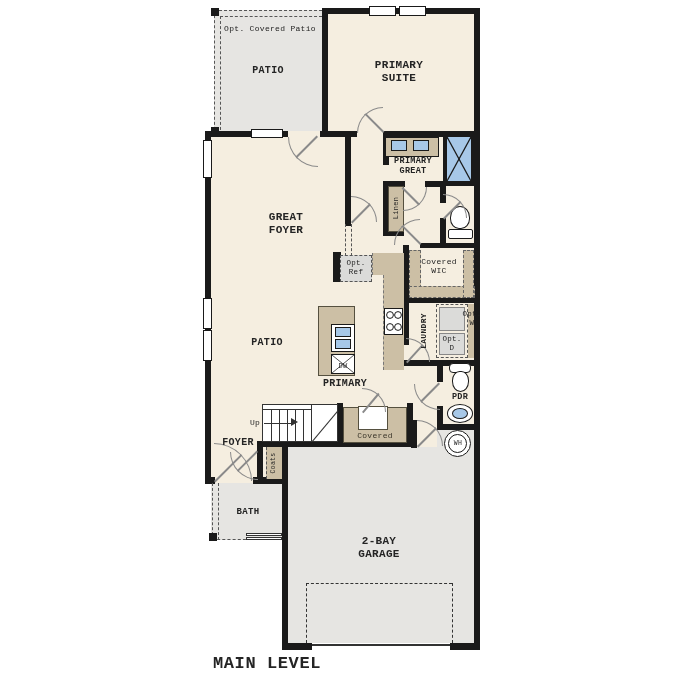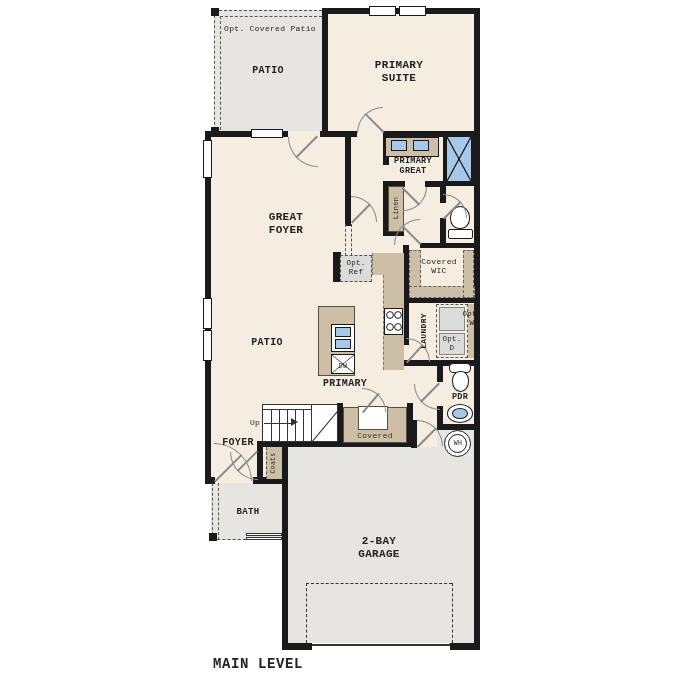--- a/index.html
+++ b/index.html
@@ -239,15 +239,15 @@
   <div class="lbl" style="left:452px;top:344px;font-size:7.5px;width:24px;">Opt. D</div>
   <div class="lbl b" style="left:460px;top:397px;font-size:8.5px;">PDR</div>
   <div class="lbl" style="left:458px;top:444px;font-size:6.5px;">WH</div>
   <div class="lbl" style="left:343px;top:366px;font-size:7px;">DW</div>
   <div class="lbl" style="left:255px;top:423px;font-size:8px;">Up</div>
   <div class="lbl" style="left:375px;top:436px;font-size:8px;color:#3a352a;">Covered</div>
   <div class="lbl b" style="left:238px;top:443px;font-size:10px;">FOYER</div>
   <div class="lbl v" style="left:274px;top:463px;font-size:6.5px;">Coats</div>
   <div class="lbl b" style="left:248px;top:512px;font-size:9px;">BATH</div>
   <div class="lbl b" style="left:379px;top:548px;font-size:11px;width:70px;">2-BAY GARAGE</div>
-  <div class="lbl b leftlbl nw" style="left:213px;top:664px;font-size:14px;letter-spacing:.6px;">MAIN LEVEL</div>
+  <div class="lbl b leftlbl nw" style="left:213px;top:664px;font-size:17px;letter-spacing:.6px;">MAIN LEVEL</div>
 
 </div>
 
 </body></html>

